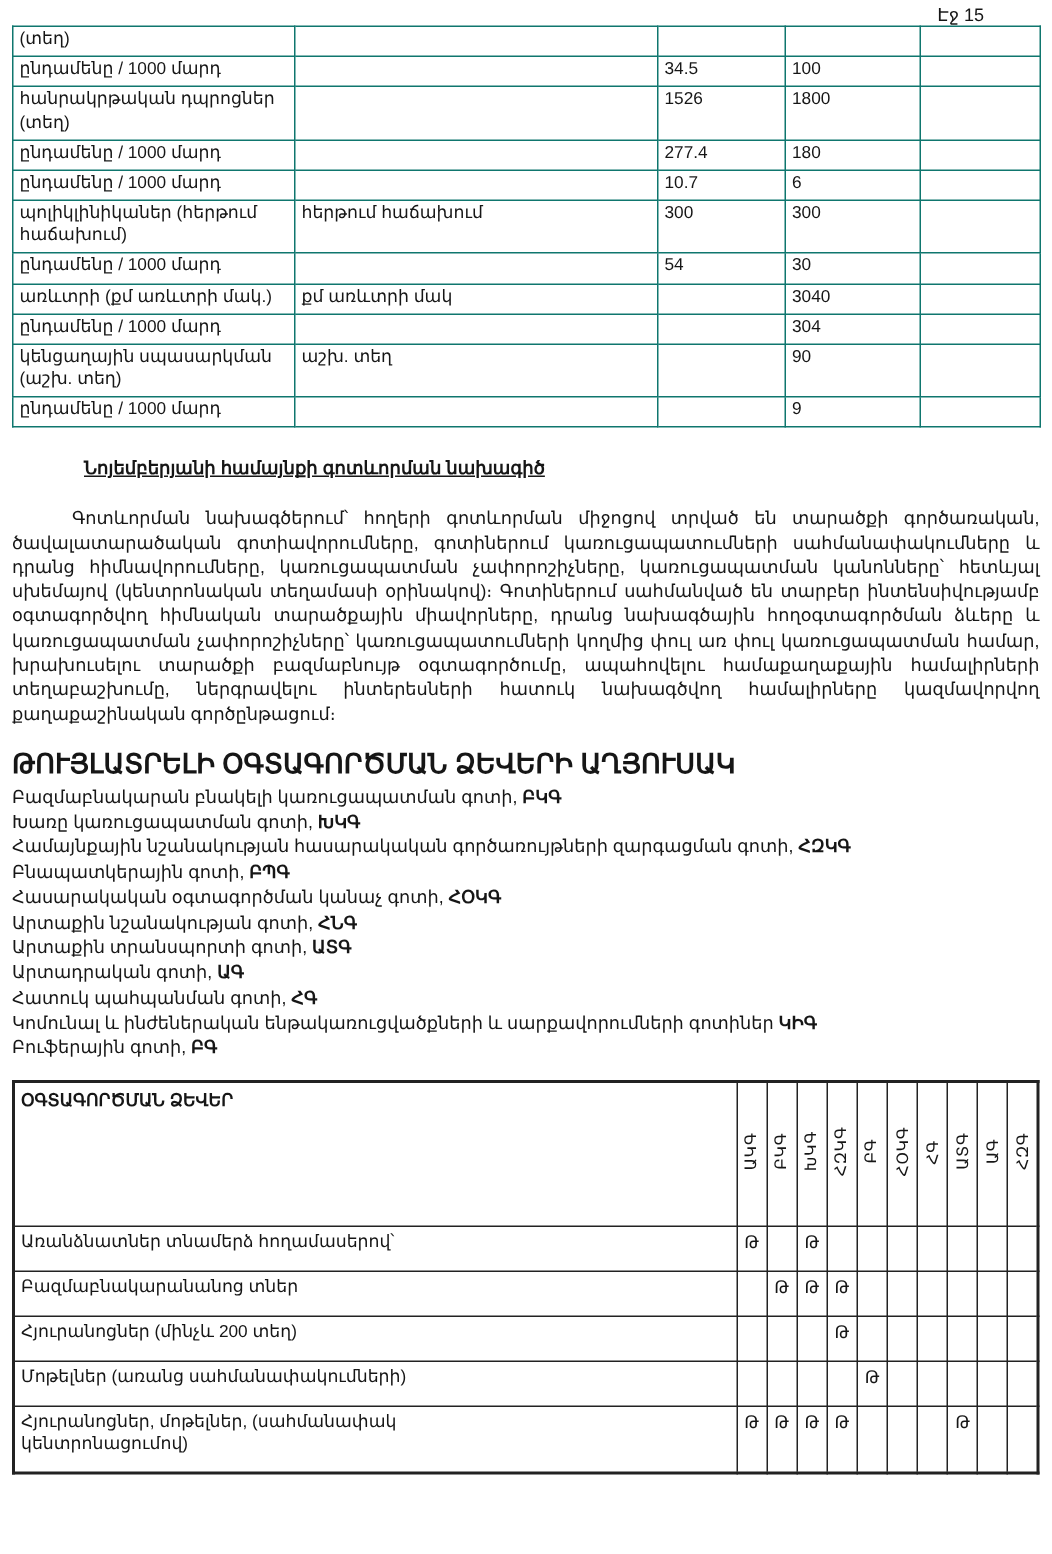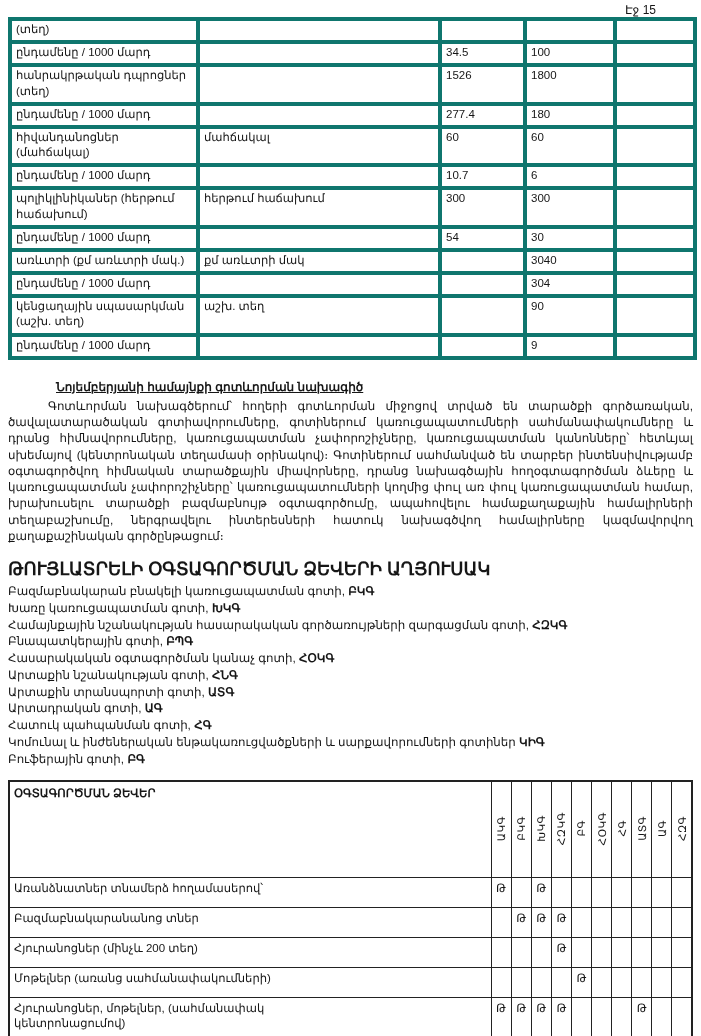--- a/index.html
+++ b/index.html
@@ -15,38 +15,38 @@
   .page { padding: 17px 8px 0 8px; }
   .page-num {
     position: absolute; top: 3px; right: 45px;
     font-weight: normal; font-size: 12px;
   }
   table { border-collapse: collapse; table-layout: fixed; }
 
   
   .spec-table { width: 685px; }
   .spec-table td {
-    border: 4px solid #0f766e;
+    border: 1px solid #0f766e;
     padding: 1px 4px 3px 4px;
     font-size: 11.5px;
     line-height: 1.32;
     vertical-align: top;
     word-wrap: break-word;
   }
 
   
   .section-title {
     margin: 20px 0 4px 0;
     text-indent: 48px;
     font-weight: bold;
     font-size: 12px;
   }
   .section-title .u { text-decoration: underline; }
   .body-par {
-    margin: 4px 0 0 0;
+    margin: 18px 0 0 0;
     font-size: 11.8px;
     line-height: 1.38;
     text-align: justify;
     text-indent: 40px;
   }
 
   
   .table-heading { margin: 14px 0 3px 0; font-weight: bold; font-size: 18px; }
   .legend-line { font-size: 11.8px; line-height: 1.42; }
   .b { font-weight: bold; }
@@ -115,27 +115,20 @@
           <td></td>
           <td>1526</td>
           <td>1800</td>
           <td></td>
         </tr>
         <tr>
           <td>ընդամենը / 1000 մարդ</td>
           <td></td>
           <td>277.4</td>
           <td>180</td>
-          <td></td>
-        </tr>
-        <tr>
-          <td>հիվանդանոցներ (մահճակալ)</td>
-          <td>մահճակալ</td>
-          <td>60</td>
-          <td>60</td>
           <td></td>
         </tr>
         <tr>
           <td>ընդամենը / 1000 մարդ</td>
           <td></td>
           <td>10.7</td>
           <td>6</td>
           <td></td>
         </tr>
         <tr>

